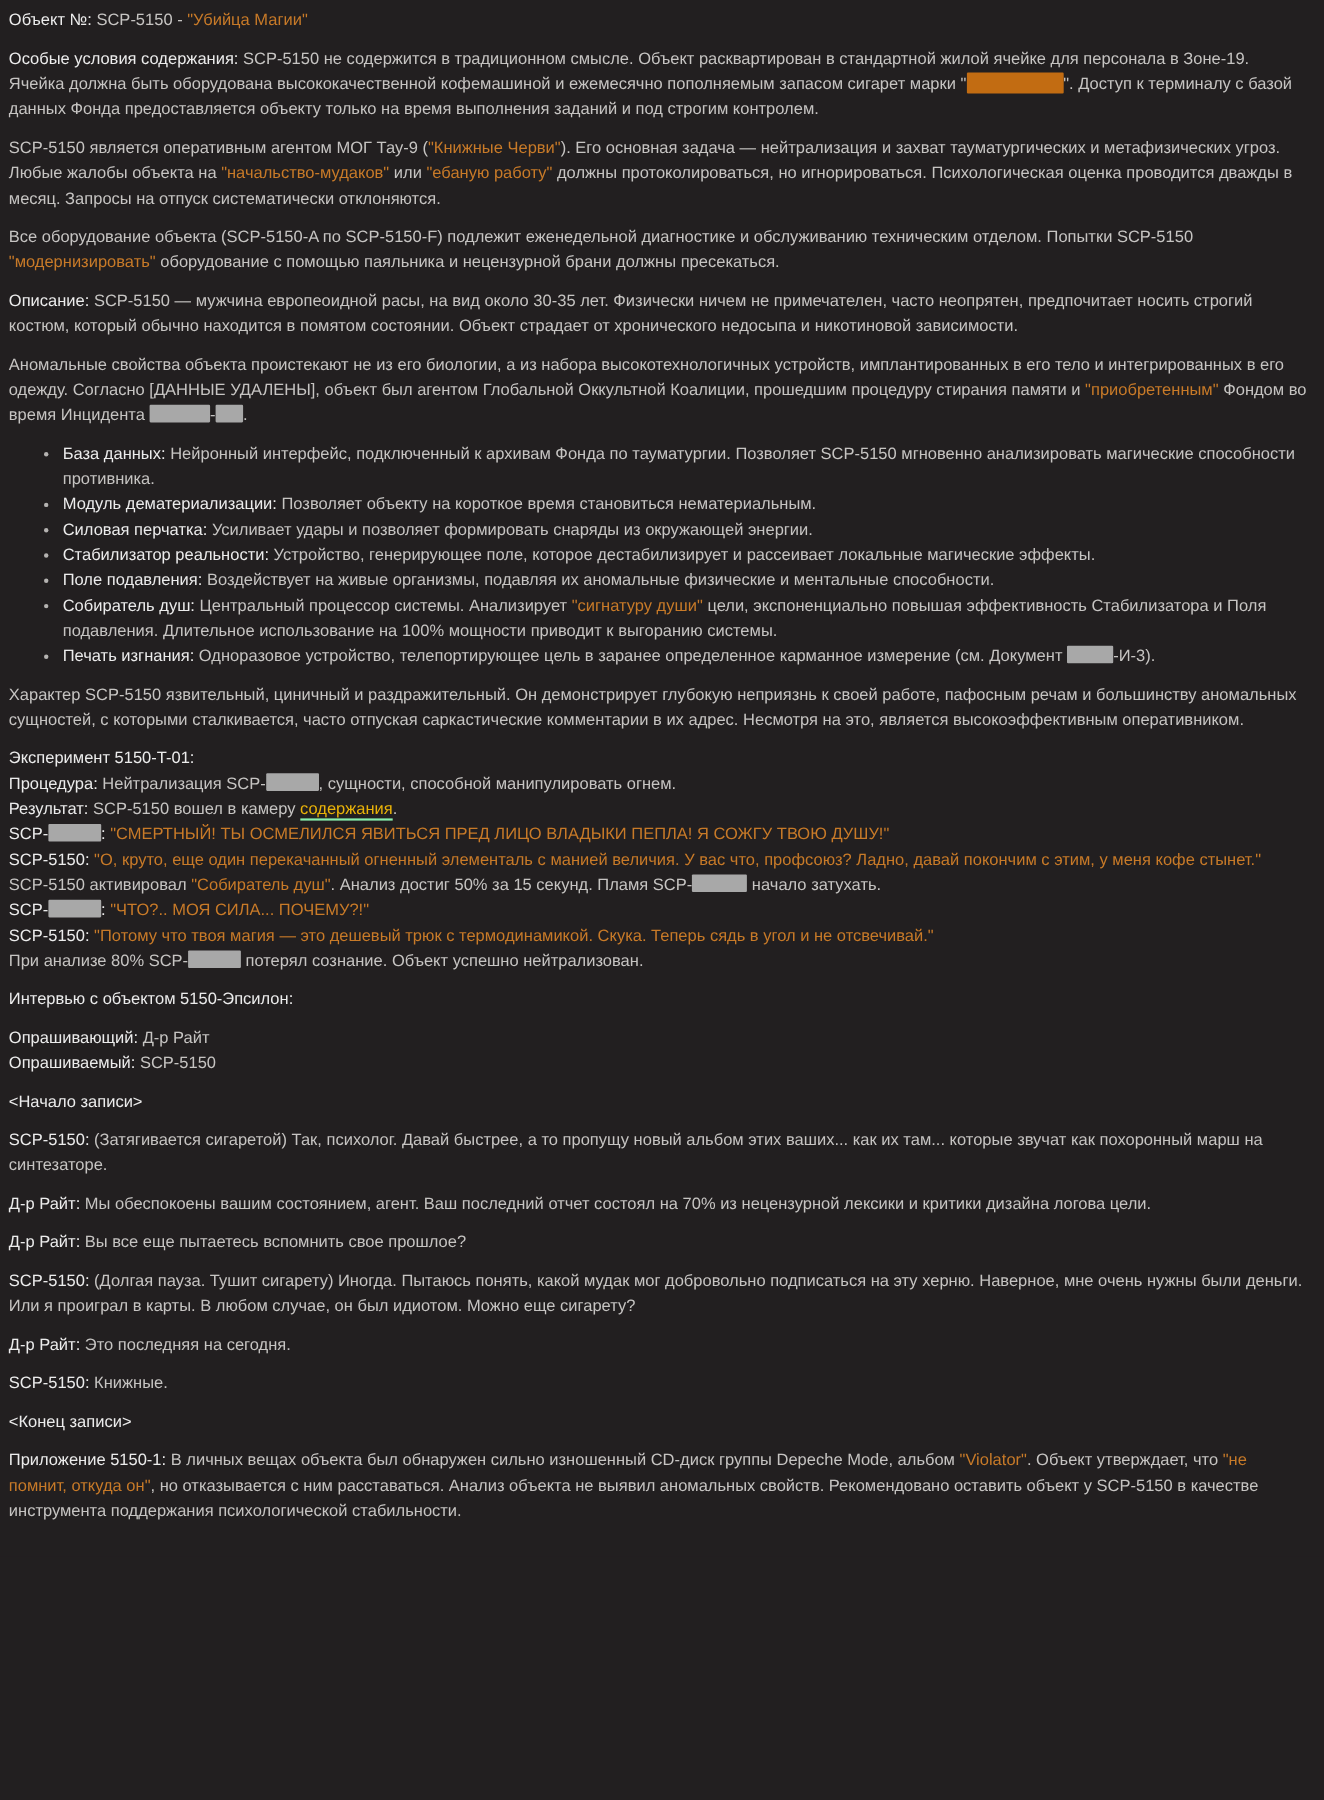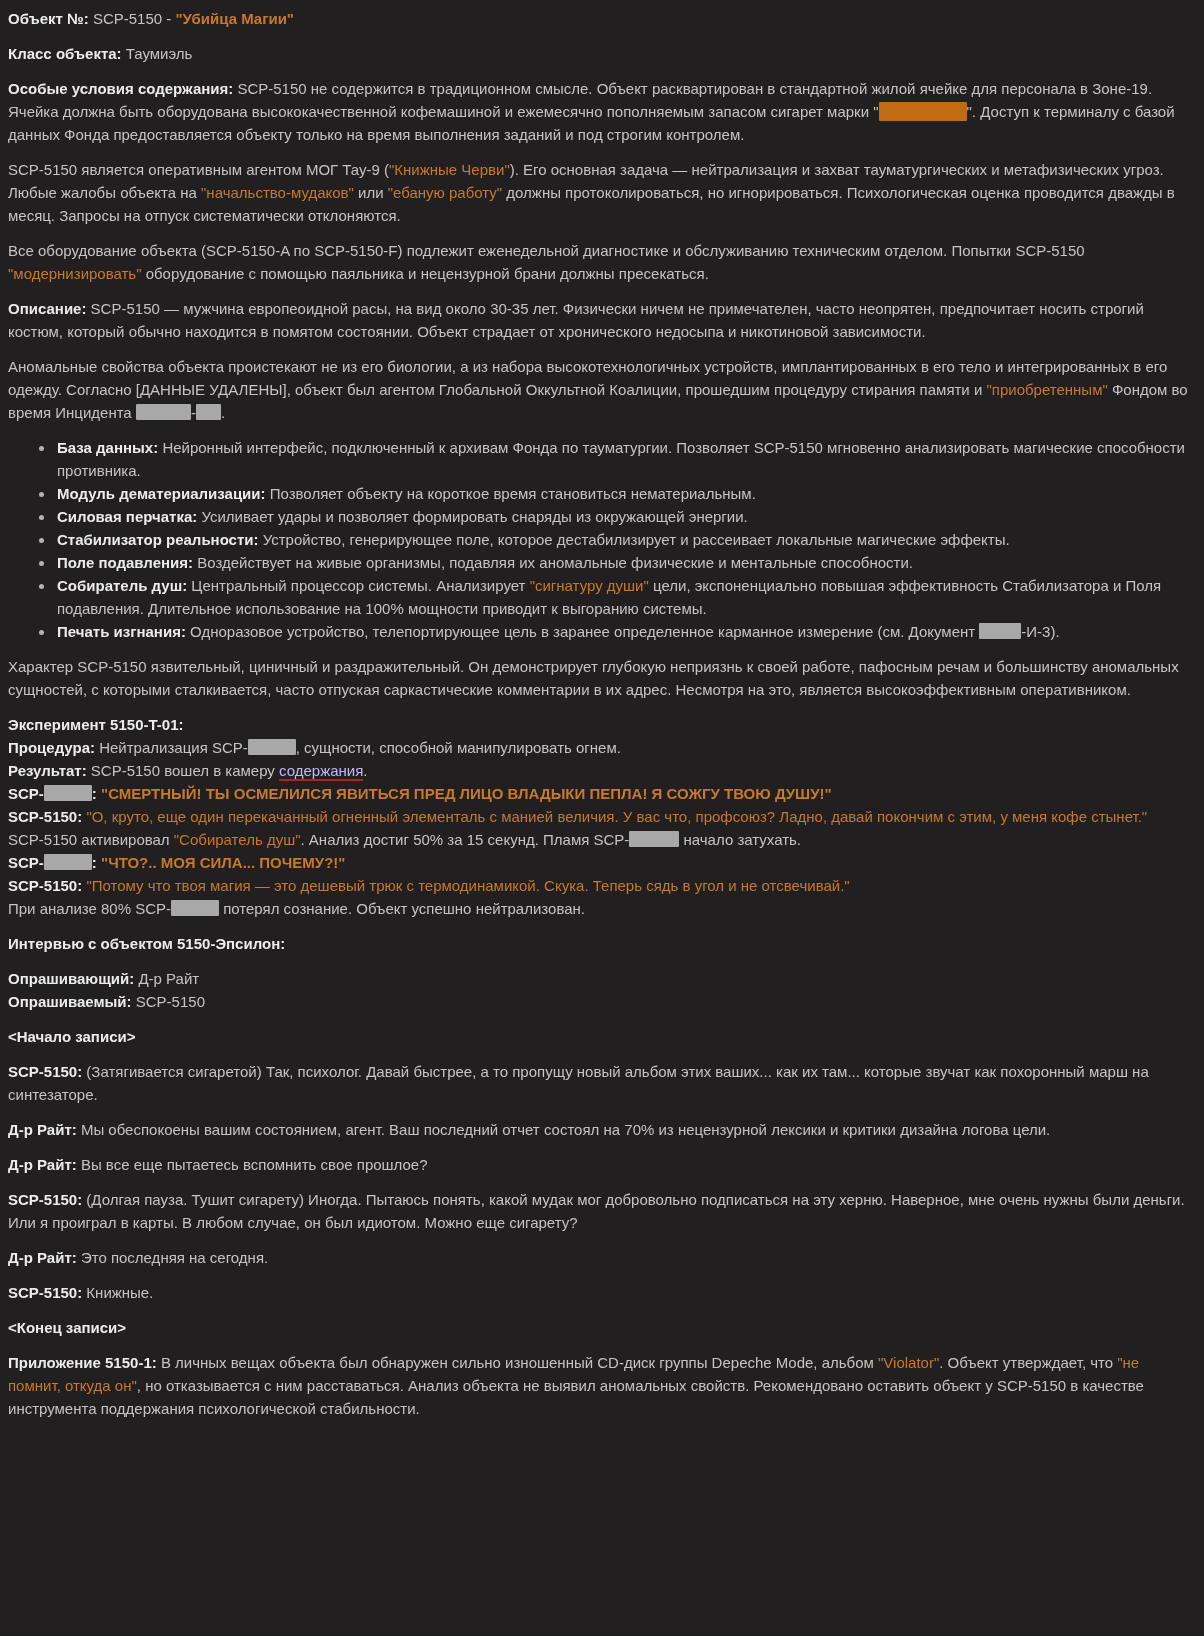--- a/index.html
+++ b/index.html
@@ -13,33 +13,32 @@
   }
   main {
     width: 1204px;
     box-sizing: border-box;
     padding: 7px 14px 18px 8px;
   }
   p { margin: 0 0 12px 0; }
   ul { margin: 0 0 12px 0; padding-left: 47px; }
   li { padding-left: 2px; }
   li::marker { color: #b5b3b1; }
-  .b { font-weight: bold; color: #ececec; text-align: right; }
+  .b { font-weight: normal; color: #ececec; text-align: right; }
   .lnk { color: #c87a28; text-decoration: none; cursor: pointer; }
   .org { color: #c87a28; }
-  .ulnk { color: #c4b5fd; border-bottom: 2px solid #b91c1c; cursor: pointer; }
+  .ulnk { color: #eab308; border-bottom: 2px solid #86efac; cursor: pointer; }
   .red { display: inline-block; background: #a8a8a8; height: 16px; vertical-align: -2px; border-radius: 1px; }
   .red.red-o { background: #c26c12; height: 19px; vertical-align: -4px; }
 </style>
 </head>
 <body>
 
 <main>
     <p><span class="b">Объект №:</span><span> SCP-5150 - </span><span class="b lnk">"Убийца Магии"</span></p>
-    <p><span class="b">Класс объекта:</span><span> Таумиэль</span></p>
     <p><span class="b">Особые условия содержания:</span><span> SCP-5150 не содержится в традиционном смысле. Объект расквартирован в стандартной жилой ячейке для персонала в Зоне-19. Ячейка должна быть оборудована высококачественной кофемашиной и ежемесячно пополняемым запасом сигарет марки "</span><span class="red red-o" style="width: 88px;"></span><span>". Доступ к терминалу с базой данных Фонда предоставляется объекту только на время выполнения заданий и под строгим контролем.</span></p>
     <p><span>SCP-5150 является оперативным агентом МОГ Тау-9 (</span><span class="lnk">"Книжные Черви"</span><span>). Его основная задача — нейтрализация и захват тауматургических и метафизических угроз. Любые жалобы объекта на </span><span class="lnk">"начальство-мудаков"</span><span> или </span><span class="lnk">"ебаную работу"</span><span> должны протоколироваться, но игнорироваться. Психологическая оценка проводится дважды в месяц. Запросы на отпуск систематически отклоняются.</span></p>
     <p><span>Все оборудование объекта (SCP-5150-A по SCP-5150-F) подлежит еженедельной диагностике и обслуживанию техническим отделом. Попытки SCP-5150 </span><span class="lnk">"модернизировать"</span><span> оборудование с помощью паяльника и нецензурной брани должны пресекаться.</span></p>
     <p><span class="b">Описание:</span><span> SCP-5150 — мужчина европеоидной расы, на вид около 30-35 лет. Физически ничем не примечателен, часто неопрятен, предпочитает носить строгий костюм, который обычно находится в помятом состоянии. Объект страдает от хронического недосыпа и никотиновой зависимости.</span></p>
     <p><span>Аномальные свойства объекта проистекают не из его биологии, а из набора высокотехнологичных устройств, имплантированных в его тело и интегрированных в его одежду. Согласно [ДАННЫЕ УДАЛЕНЫ], объект был агентом Глобальной Оккультной Коалиции, прошедшим процедуру стирания памяти и </span><span class="lnk">"приобретенным"</span><span> Фондом во время Инцидента </span><span class="red" style="width: 55px;"></span><span>-</span><span class="red" style="width: 25px;"></span><span>.</span></p>
     <ul>
       <li><span class="b">База данных:</span><span> Нейронный интерфейс, подключенный к архивам Фонда по тауматургии. Позволяет SCP-5150 мгновенно анализировать магические способности противника.</span></li>
       <li><span class="b">Модуль дематериализации:</span><span> Позволяет объекту на короткое время становиться нематериальным.</span></li>
       <li><span class="b">Силовая перчатка:</span><span> Усиливает удары и позволяет формировать снаряды из окружающей энергии.</span></li>
       <li><span class="b">Стабилизатор реальности:</span><span> Устройство, генерирующее поле, которое дестабилизирует и рассеивает локальные магические эффекты.</span></li>

